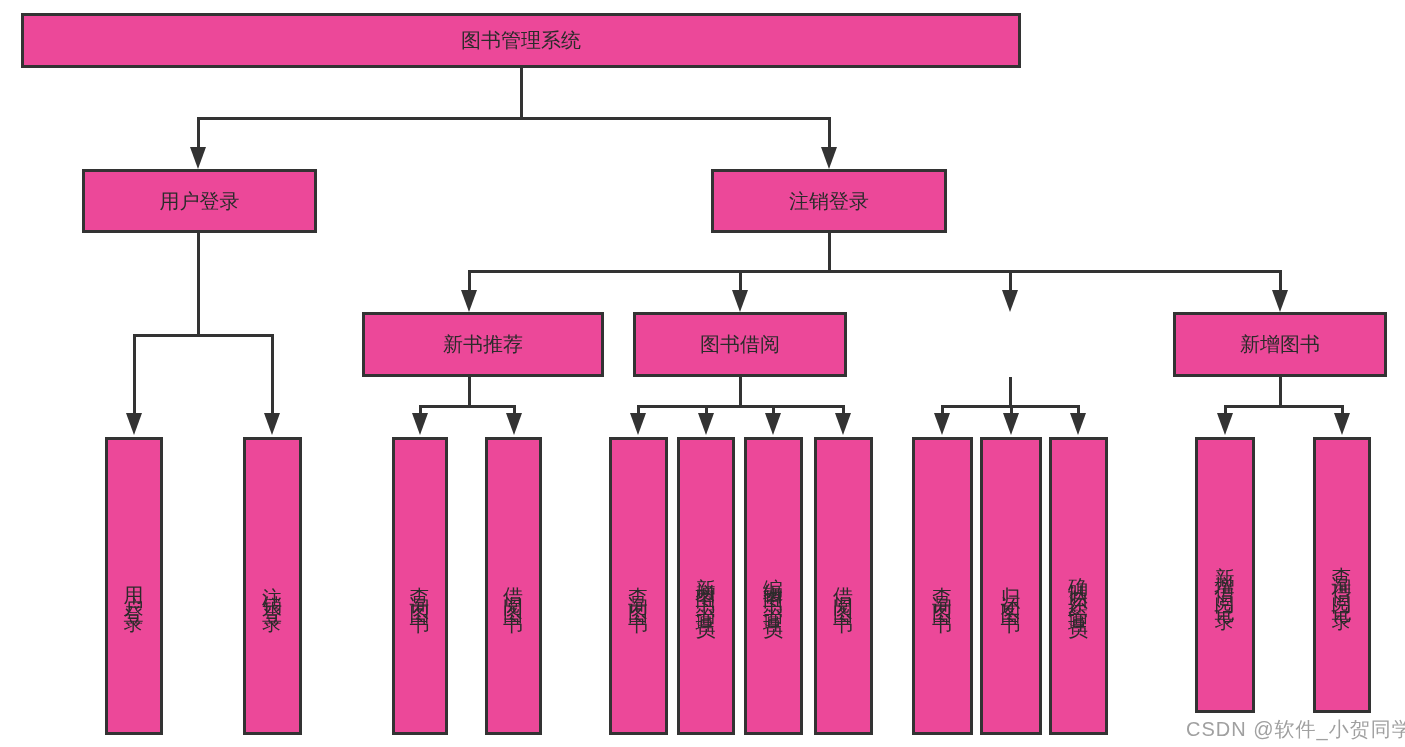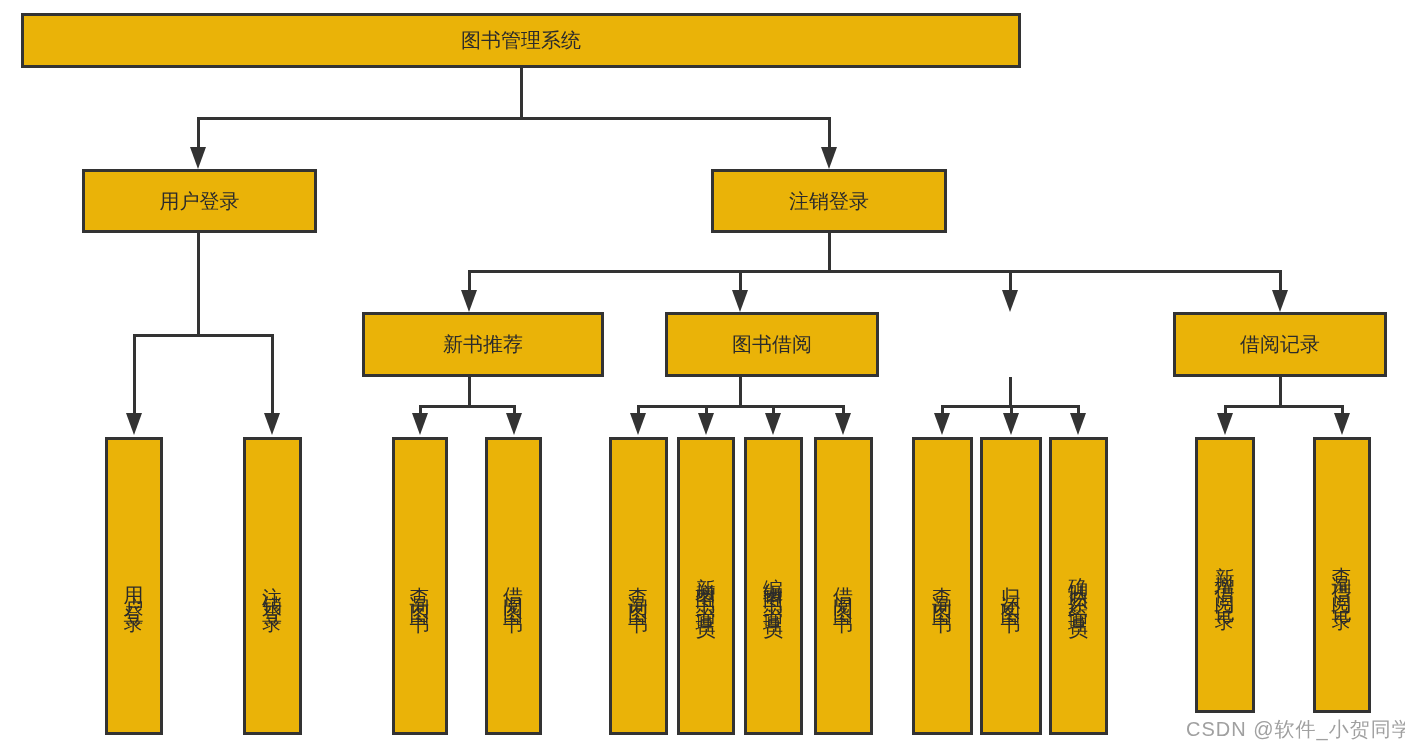--- a/index.html
+++ b/index.html
@@ -3,21 +3,21 @@
 <meta charset="utf-8">
 <style>
   :root { --line:#333333; --text:#2b2b2b; }
   html,body { margin:0; padding:0; background:#ffffff; }
   #canvas {
     position:relative; width:1405px; height:747px; background:#ffffff;
     font-family:"Liberation Sans", sans-serif; color:var(--text); overflow:hidden;
   }
   .box {
     position:absolute; box-sizing:border-box; border:3px solid var(--line);
-    background:#eab308; display:flex; align-items:center; justify-content:center;
+    background:#ec4899; display:flex; align-items:center; justify-content:center;
     font-size:20px; color:var(--text); z-index:2;
   }
   .leaf {
     writing-mode:vertical-rl; text-orientation:mixed; letter-spacing:9px;
     line-height:1; padding-top:6px;
   }
   .hline, .vline { position:absolute; background:var(--line); z-index:1; }
   .hline { height:3px; } .vline { width:3px; }
   .arr {
     position:absolute; width:0; height:0; z-index:1;
@@ -33,22 +33,22 @@
 <body>
 
 <div id="canvas">
 
   <div class="box" style="left:21px; top:13px; width:1000px; height:55px;">图书管理系统</div>
 
   <div class="box" style="left:82px; top:169px; width:235px; height:64px;">用户登录</div>
   <div class="box" style="left:711px; top:169px; width:236px; height:64px;">注销登录</div>
 
   <div class="box" style="left:362px; top:312px; width:242px; height:65px;">新书推荐</div>
-  <div class="box" style="left:633px; top:312px; width:214px; height:65px;margin-left:32px;">图书借阅</div>
-  <div class="box" style="left:1173px; top:312px; width:214px; height:65px;">借阅记录</div>
+  <div class="box" style="left:633px; top:312px; width:214px; height:65px;">图书借阅</div>
+  <div class="box" style="left:1173px; top:312px; width:214px; height:65px;">新增图书</div>
 
   <div class="box leaf" style="left:105px; top:437px; width:58px; height:298px;">用户登录</div>
   <div class="box leaf" style="left:243px; top:437px; width:59px; height:298px;">注销登录</div>
 
   <div class="box leaf" style="left:392px; top:437px; width:56px; height:298px;">查询图书</div>
   <div class="box leaf" style="left:485px; top:437px; width:57px; height:298px;">借阅图书</div>
 
   <div class="box leaf" style="left:609px; top:437px; width:59px; height:298px;">查询图书</div>
   <div class="box leaf" style="left:677px; top:437px; width:58px; height:298px; letter-spacing:6px;">新增图书（管理员）</div>
   <div class="box leaf" style="left:744px; top:437px; width:59px; height:298px; letter-spacing:6px;">编辑图书（管理员）</div>

